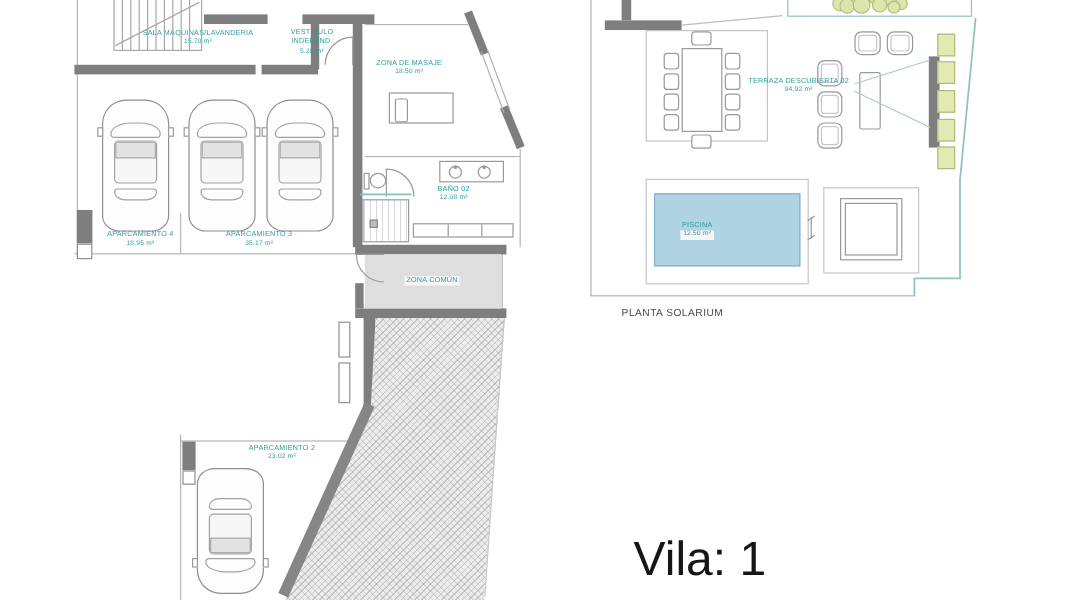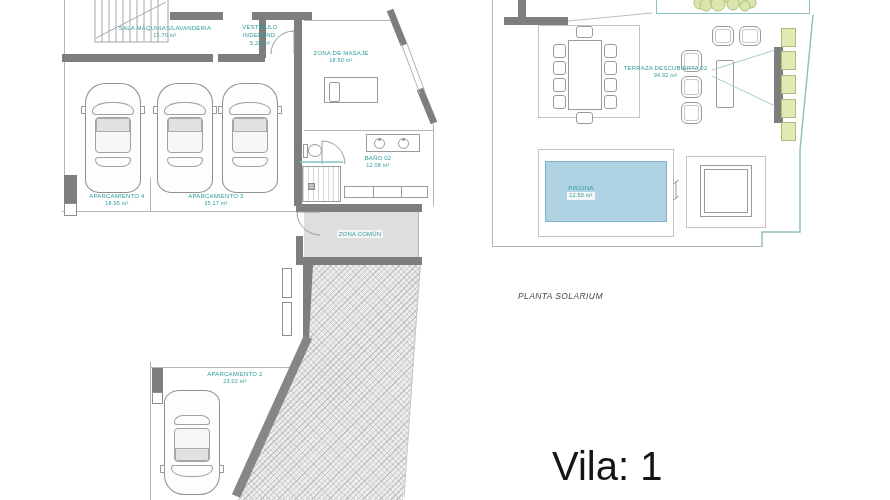--- a/index.html
+++ b/index.html
@@ -39,21 +39,21 @@
   .mirror{width:5px;height:8px;border:1px solid #9a9a9a;background:#fff;top:21%;}
   .ml{left:-4px;} .mr{right:-4px;}
   
   .ch{position:absolute;width:13px;height:14px;border:1px solid #9a9a9a;border-radius:3px;background:#fff;box-sizing:border-box;}
   .lch{position:absolute;border:1.3px solid #9a9a9a;border-radius:6px;background:#fff;box-sizing:border-box;box-shadow:inset 0 0 0 2px #fff, inset 0 0 0 3px #c9c9c9;}
   .pl{position:absolute;width:15px;height:19px;background:#e4e9b2;border:1.2px solid #a9bd7d;box-sizing:border-box;}
   .shower{position:absolute;border:1px solid #9a9a9a;box-sizing:border-box;
     background-image:repeating-linear-gradient(90deg,#d8d8d8 0 1px, transparent 1px 5px);}
   .sink{position:absolute;width:11px;height:11px;border:1px solid #999;border-radius:50%;box-sizing:border-box;}
   .sink:after{content:"";position:absolute;left:3px;top:-1px;width:3px;height:3px;background:#999;border-radius:50%;}
-  .caption{position:absolute;font-style:italic;font-size:8.5px;color:#4a4a4a;letter-spacing:.4px;margin-top:36px;}
+  .caption{position:absolute;font-size:8.5px;color:#4a4a4a;letter-spacing:.4px;}
   .logo{position:absolute;font-size:40px;font-weight:200;color:#151515;letter-spacing:0;}
 </style>
 </head>
 <body>
 
 <div class="canvas">
 
   <div class="tl" style="left:64px;top:0;width:1.2px;height:212px"></div>
   <div class="tl" style="left:62px;top:211px;width:240px;height:1.2px"></div>
   <div class="tl" style="left:150px;top:178px;width:1px;height:33px"></div>
@@ -272,15 +272,15 @@
       <line x1="712" y1="70" x2="775" y2="50"></line>
       <line x1="712" y1="76" x2="775" y2="106"></line>
     </g>
     <g stroke="#999999" stroke-width="1">
       <line x1="676" y1="181" x2="676" y2="199"></line>
       <line x1="673" y1="184" x2="679" y2="180"></line>
       <line x1="673" y1="200" x2="679" y2="196"></line>
     </g>
   </svg>
 
-  <div class="logo" style="left:552px;top:444px;width:160px">Vila: 1</div>
+  <div class="logo" style="left:528px;top:444px;width:160px">Vila: 1</div>
 
 </div>
 
 </body></html>

